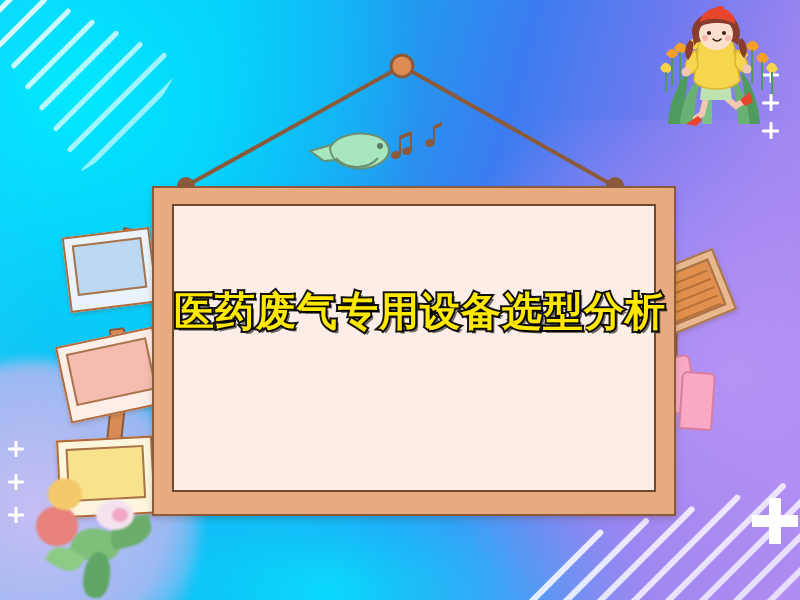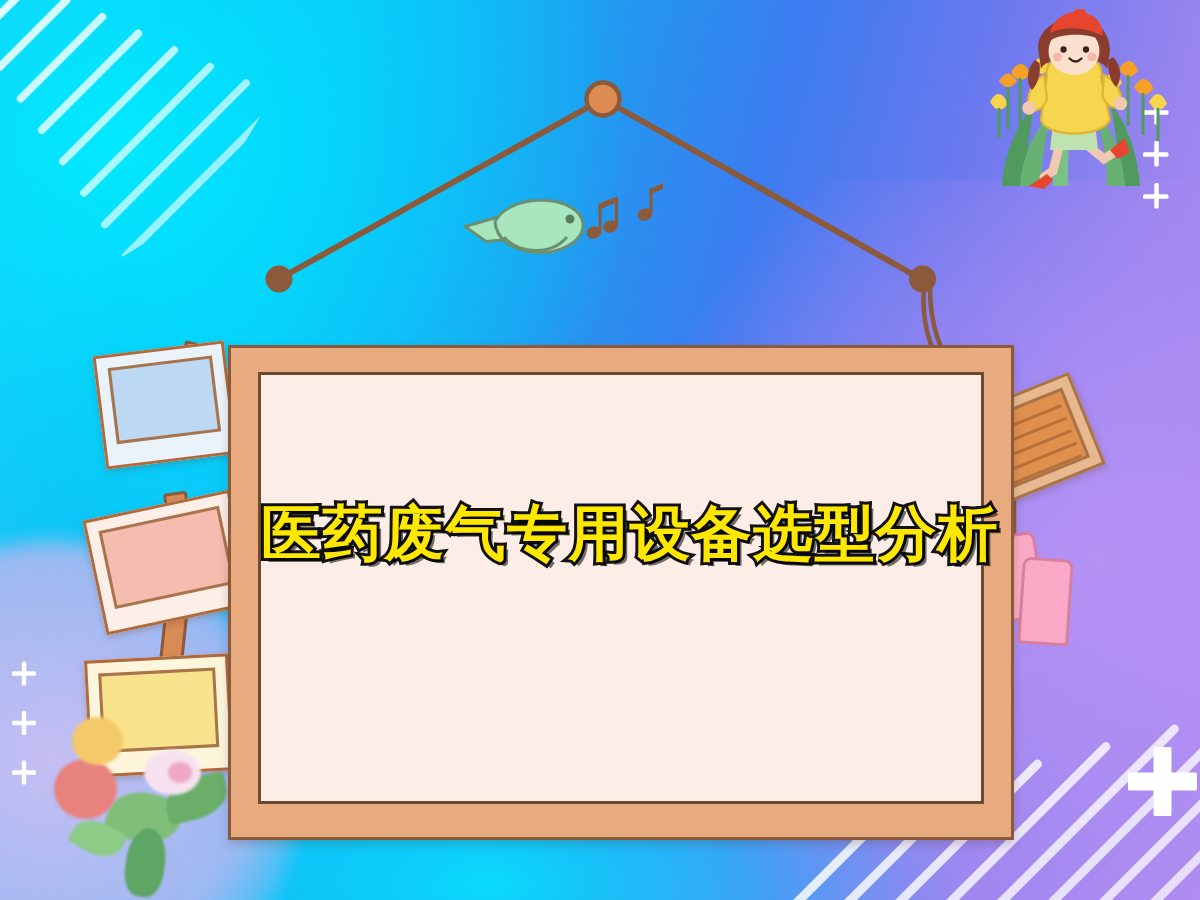--- a/index.html
+++ b/index.html
@@ -114,21 +114,20 @@
 
   
   .frame {
     position: absolute;
     left: 152px; top: 186px;
     width: 524px; height: 330px;
     background: #e8ab80;
     border: 2px solid #8a5a3b;
     box-sizing: border-box;
     box-shadow: 0 3px 6px rgba(80,50,30,0.22);
-    margin-top: 44px;
   }
   .frame-inner {
     position: absolute;
     left: 18px; top: 16px;
     right: 18px; bottom: 22px;
     background: #fceee6;
     border: 2px solid #6f4a33;
     box-sizing: border-box;
   }
   .title {

